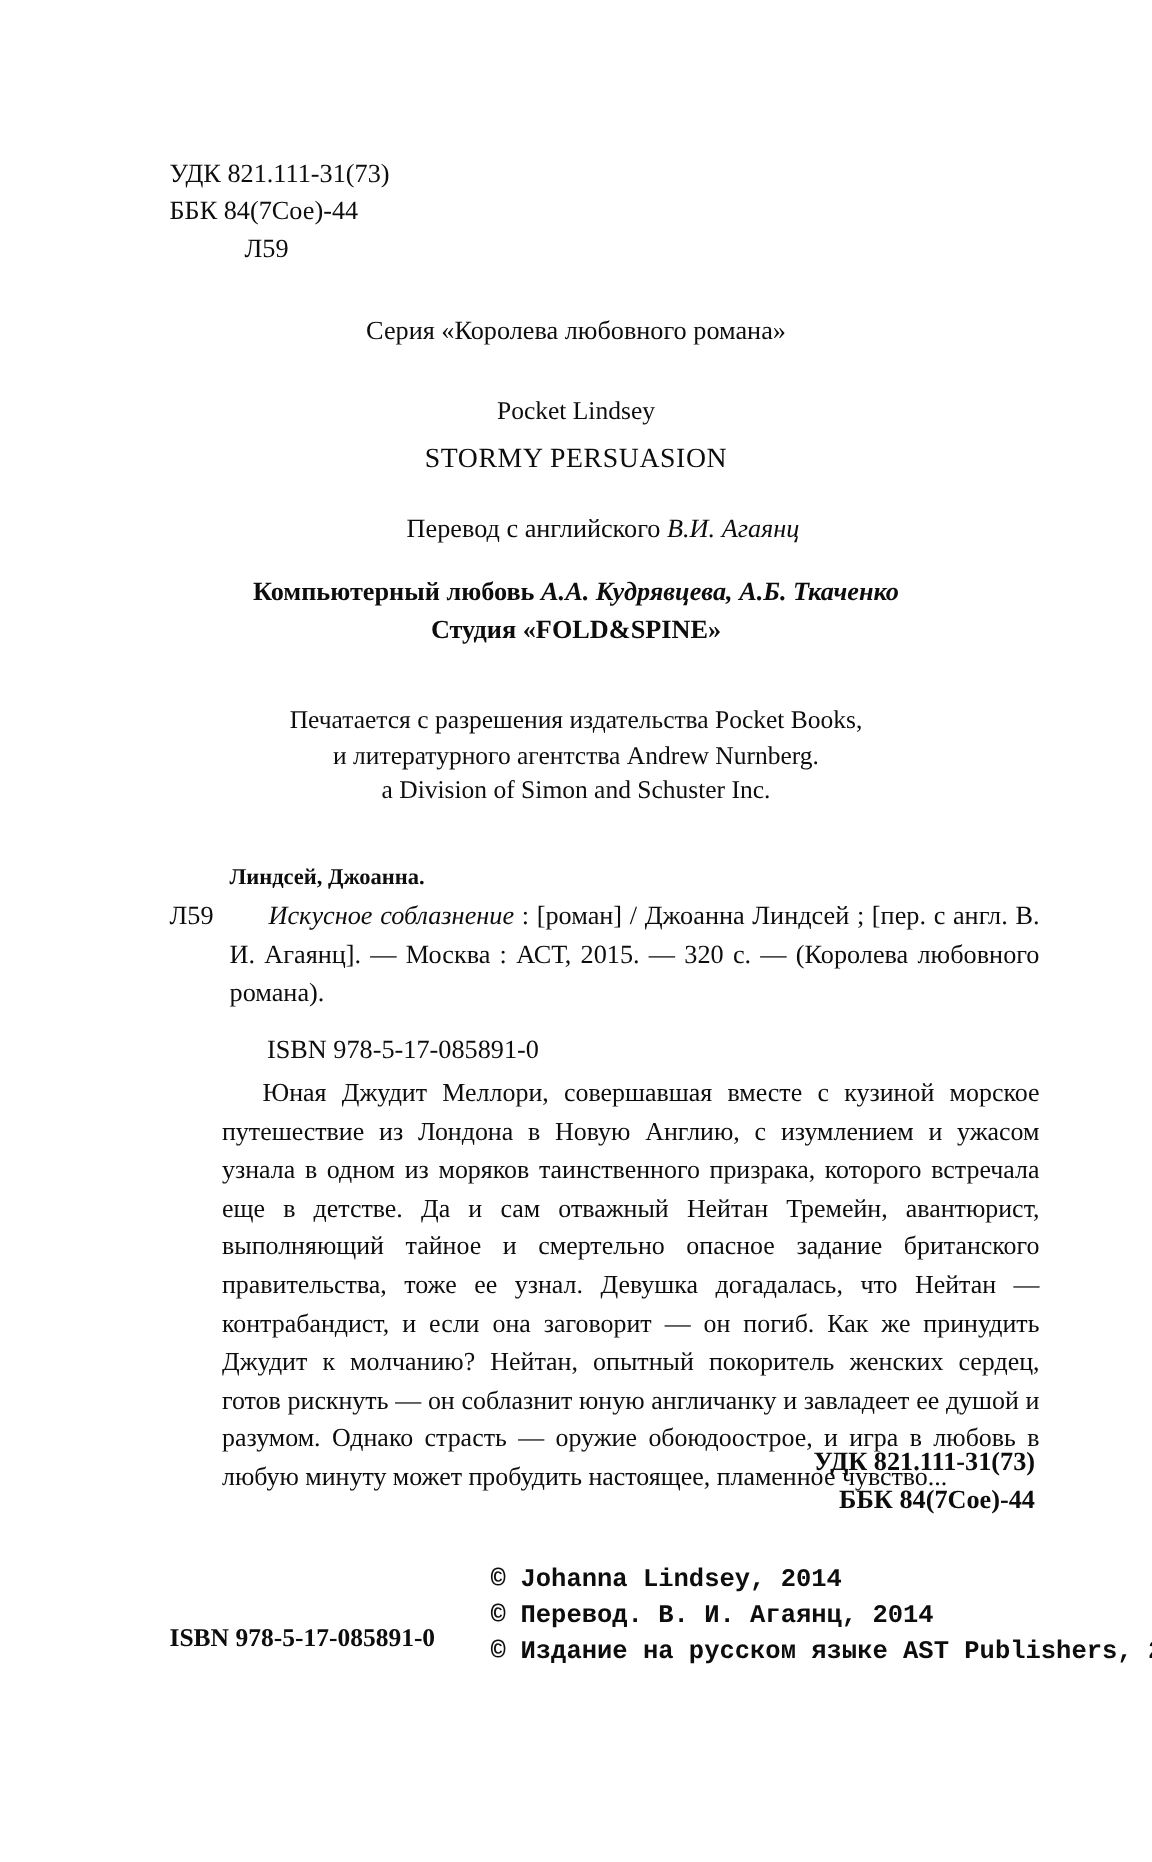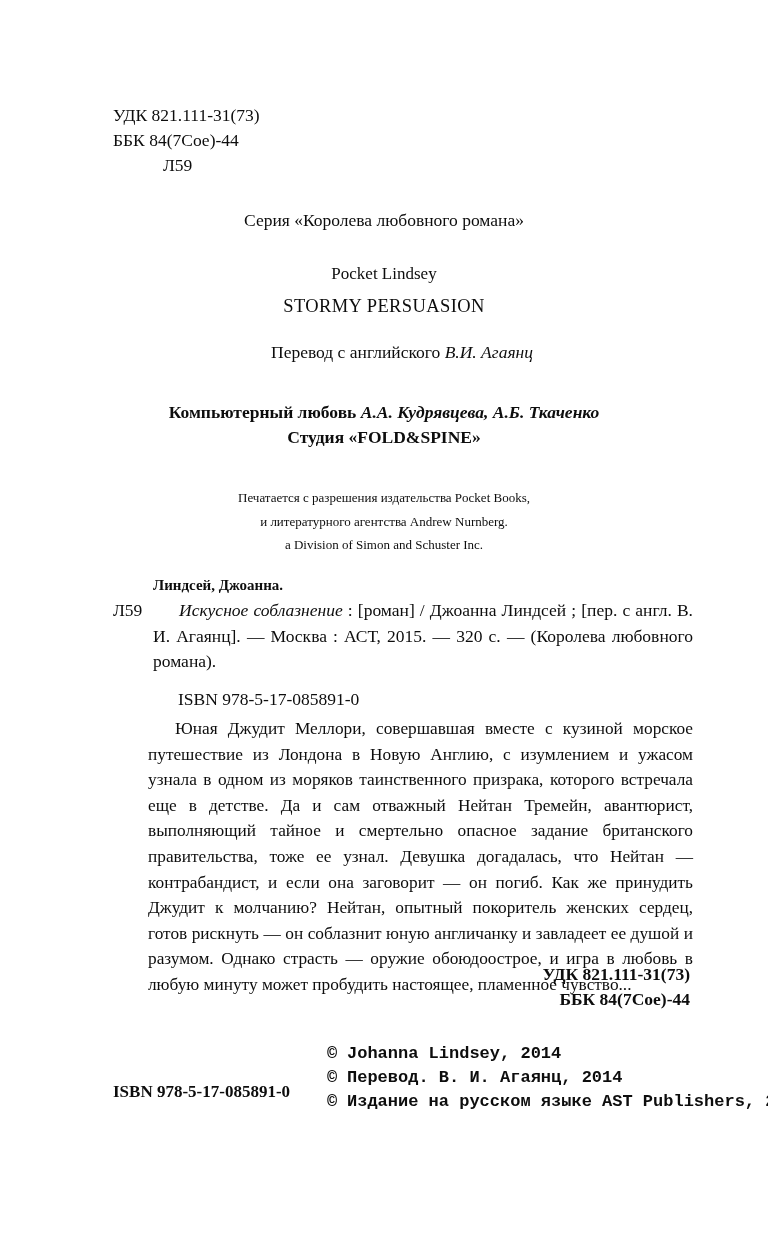--- a/index.html
+++ b/index.html
@@ -54,36 +54,36 @@
   }
   .title-latin {
     font-size: 18.5px;
     line-height: 26px;
     letter-spacing: 0.4px;
     margin-bottom: 21px;
   }
   .translator-line {
     font-size: 17.5px;
     line-height: 25px;
-    margin-bottom: 35px;
+    margin-bottom: 17px;
     padding-left: 36px;
   }
   .designer-line {
     font-size: 17.5px;
     font-weight: bold;
     line-height: 25px;
   }
   .studio-line {
     font-size: 17.5px;
     font-weight: bold;
     line-height: 25px;
     margin-bottom: 36px;
   }
   .permission-block {
-    font-size: 13px;
+    font-size: 17px;
     line-height: 23.5px;
   }
   .ital { font-style: italic; }
 
   
   .cip {
     position: absolute;
     left: 113px;
     top: 573px;
     width: 580px;

